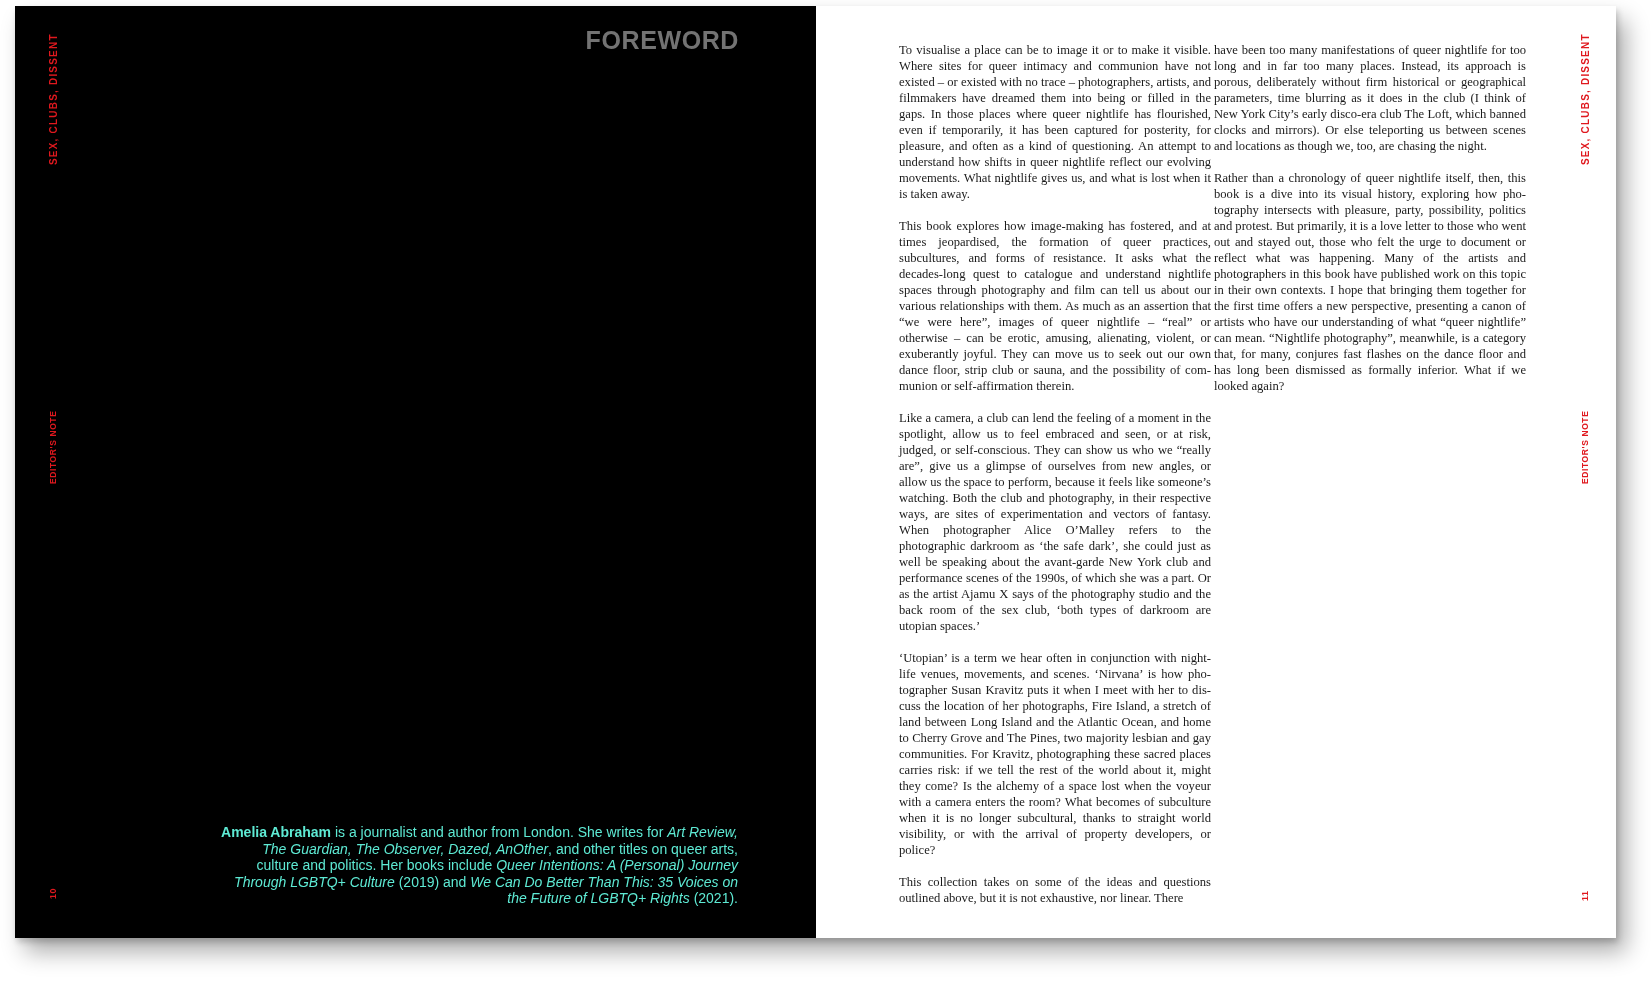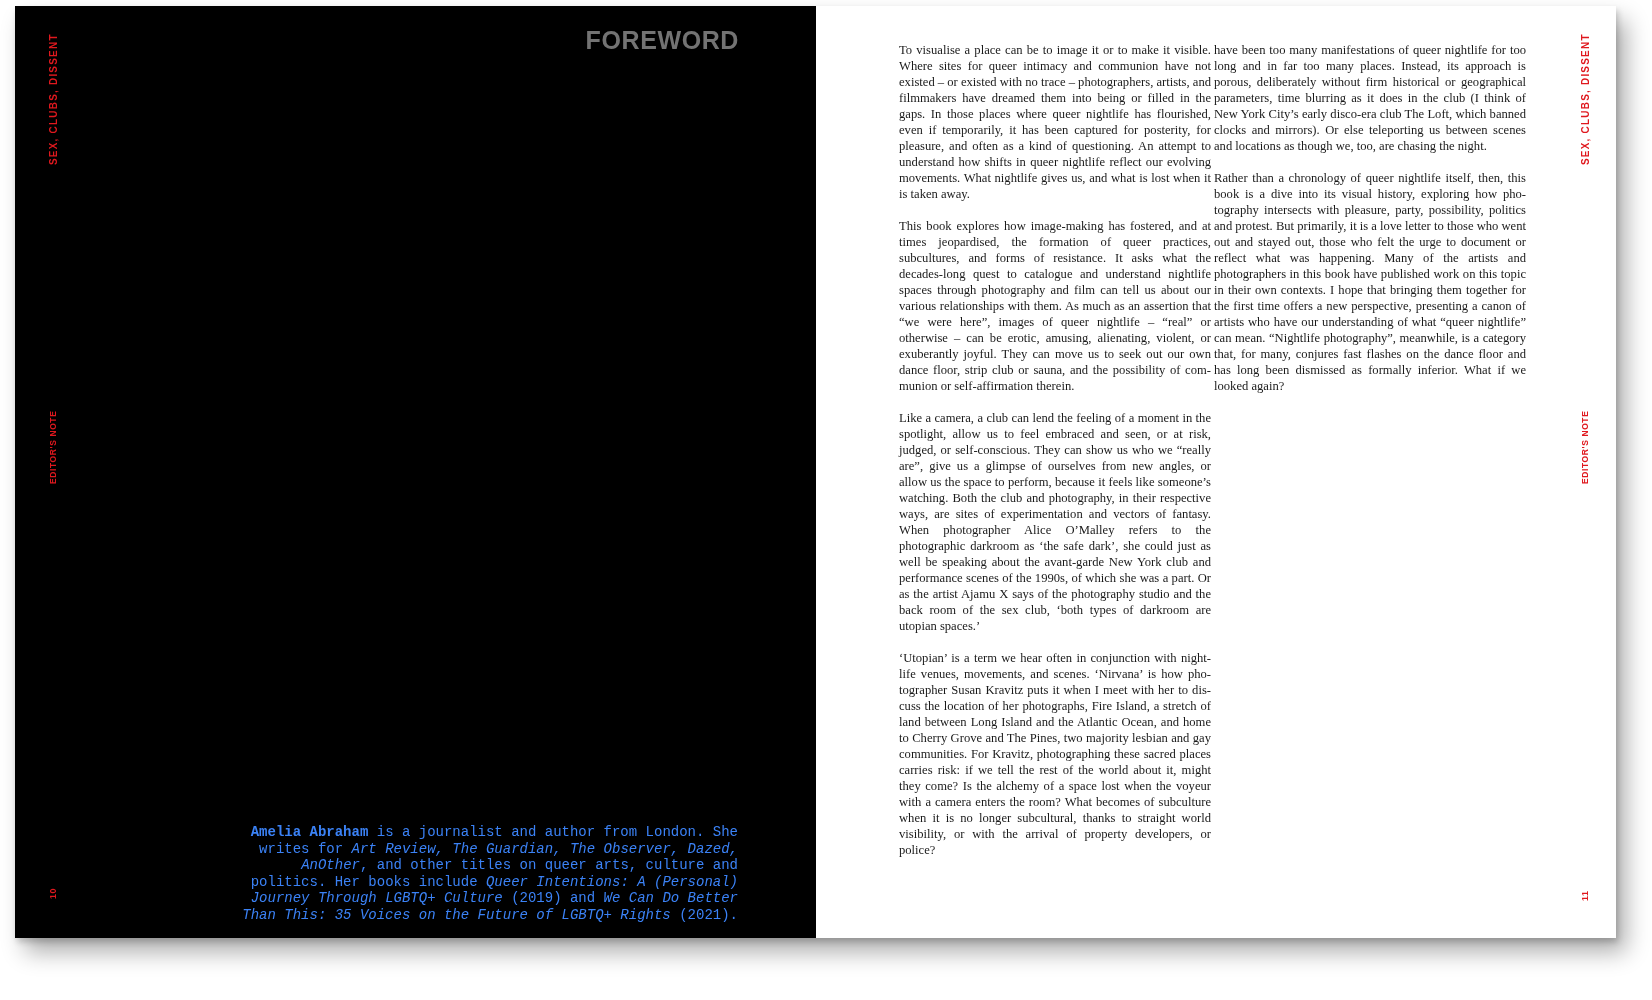--- a/index.html
+++ b/index.html
@@ -62,22 +62,22 @@
       font-weight: bold;
       font-size: 25px;
       letter-spacing: 0.6px;
     }
     .bio {
       position: absolute;
       right: 78px;
       top: 818px;
       width: 520px;
       margin: 0;
-      color: #3b82f6;
-      font-family: Liberation Mono, monospace;
+      color: #5eead4;
+      font-family: Liberation Sans, sans-serif;
       font-size: 14px;
       line-height: 16.6px;
       text-align: right;
     }
     .bio .name { font-weight: bold; }
     .bio i { font-style: italic; }
 
     .col {
       position: absolute;
       top: 36px;
@@ -108,20 +108,21 @@
 
     <p class="bio"><span class="name">Amelia Abraham</span><span> is a journalist and author from London. She writes for </span><i>Art Review, The Guardian, The Observer, Dazed, AnOther</i><span>, and other titles on queer arts, culture and politics. Her books include </span><i>Queer Intentions: A (Personal) Journey Through LGBTQ+ Culture</i><span> (2019) and </span><i>We Can Do Better Than This: 35 Voices on the Future of LGBTQ+ Rights</i><span> (2021).</span></p>
   </div>
 
   <div class="page-right">
     <div class="col col1">
       <p>To visualise a place can be to image it or to make it visible. Where sites for queer intimacy and communion have not existed – or existed with no trace – photographers, artists, and filmmakers have dreamed them into being or filled in the gaps. In those places where queer nightlife has flour­ished, even if temporarily, it has been captured for pos­terity, for pleasure, and often as a kind of questioning. An attempt to understand how shifts in queer nightlife reflect our evolving movements. What nightlife gives us, and what is lost when it is taken away.</p>
       <p>This book explores how image-making has fostered, and at times jeopardised, the formation of queer practic­es, subcultures, and forms of resistance. It asks what the decades-long quest to catalogue and understand nightlife spaces through photography and film can tell us about our various relationships with them. As much as an assertion that “we were here”, images of queer nightlife – “real” or otherwise – can be erotic, amusing, alienating, violent, or exuberantly joyful. They can move us to seek out our own dance floor, strip club or sauna, and the possibility of com­munion or self-affirmation therein.</p>
       <p>Like a camera, a club can lend the feeling of a moment in the spotlight, allow us to feel embraced and seen, or at risk, judged, or self-conscious. They can show us who we “real­ly are”, give us a glimpse of ourselves from new angles, or allow us the space to perform, because it feels like some­one’s watching. Both the club and photography, in their re­spective ways, are sites of experimentation and vectors of fantasy. When photographer Alice O’Malley refers to the photographic darkroom as ‘the safe dark’, she could just as well be speaking about the avant-garde New York club and performance scenes of the 1990s, of which she was a part. Or as the artist Ajamu X says of the photography studio and the back room of the sex club, ‘both types of darkroom are utopian spaces.’</p>
       <p>‘Utopian’ is a term we hear often in conjunction with night­life venues, movements,  and scenes. ‘Nirvana’ is how pho­tographer Susan Kravitz puts it when I meet with her to dis­cuss the location of her photographs, Fire Island, a stretch of land between Long Island and the Atlantic Ocean, and home to Cherry Grove and The Pines, two majority lesbian and gay communities. For Kravitz, photographing these sa­cred places carries risk: if we tell the rest of the world about it, might they come? Is the alchemy of a space lost when the voyeur with a camera enters the room? What becomes of subculture when it is no longer subcultural, thanks to straight world visibility, or with the arrival of property de­velopers, or police?</p>
+      <p>This collection takes on some of the ideas and questions outlined above, but it is not exhaustive, nor linear. There</p>
     </div>
     <div class="col col2">
       <p>have been too many manifestations of queer nightlife for too long and in far too many places. Instead, its approach is porous, deliberately without firm historical or geograph­ical parameters, time blurring as it does in the club (I think of New York City’s early disco-era club The Loft, which banned clocks and mirrors). Or else teleporting us between scenes and locations as though we, too, are chasing the night.</p>
       <p>Rather than a chronology of queer nightlife itself, then, this book is a dive into its visual history, exploring how pho­tography intersects with pleasure, party, possibility, politics and protest. But primarily, it is a love letter to those who went out and stayed out, those who felt the urge to doc­ument or reflect what was happening. Many of the artists and photographers in this book have published work on this topic in their own contexts. I hope that bringing them together for the first time offers a new perspective, present­ing a canon of artists who have our understanding of what “queer nightlife” can mean. “Nightlife photography”, mean­while, is a category that, for many, conjures fast flashes on the dance floor and has long been dismissed as formally inferior. What if we looked again?</p>
     </div>
 
     <div class="vlabel series" style="left:764px; top:159px;">SEX, CLUBS, DISSENT</div>
     <div class="vlabel section" style="left:764px; top:478px;">EDITOR'S NOTE</div>
     <div class="vlabel folio" style="left:764px; top:895px;">11</div>
   </div>

